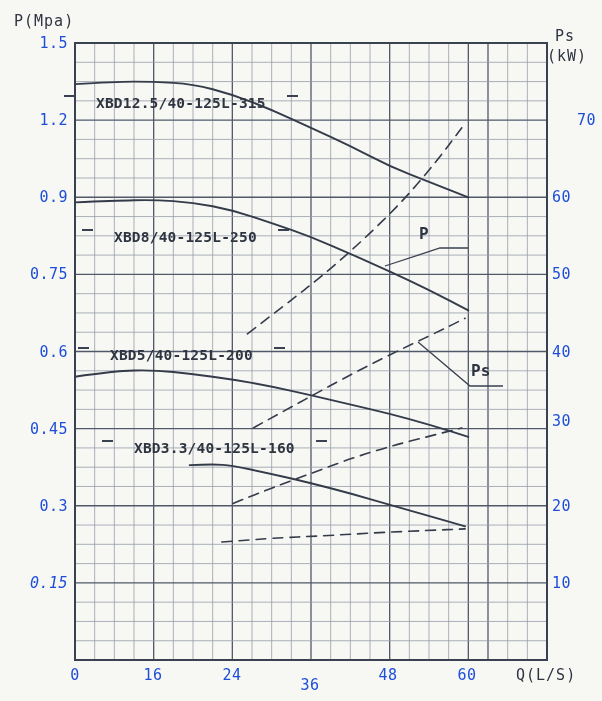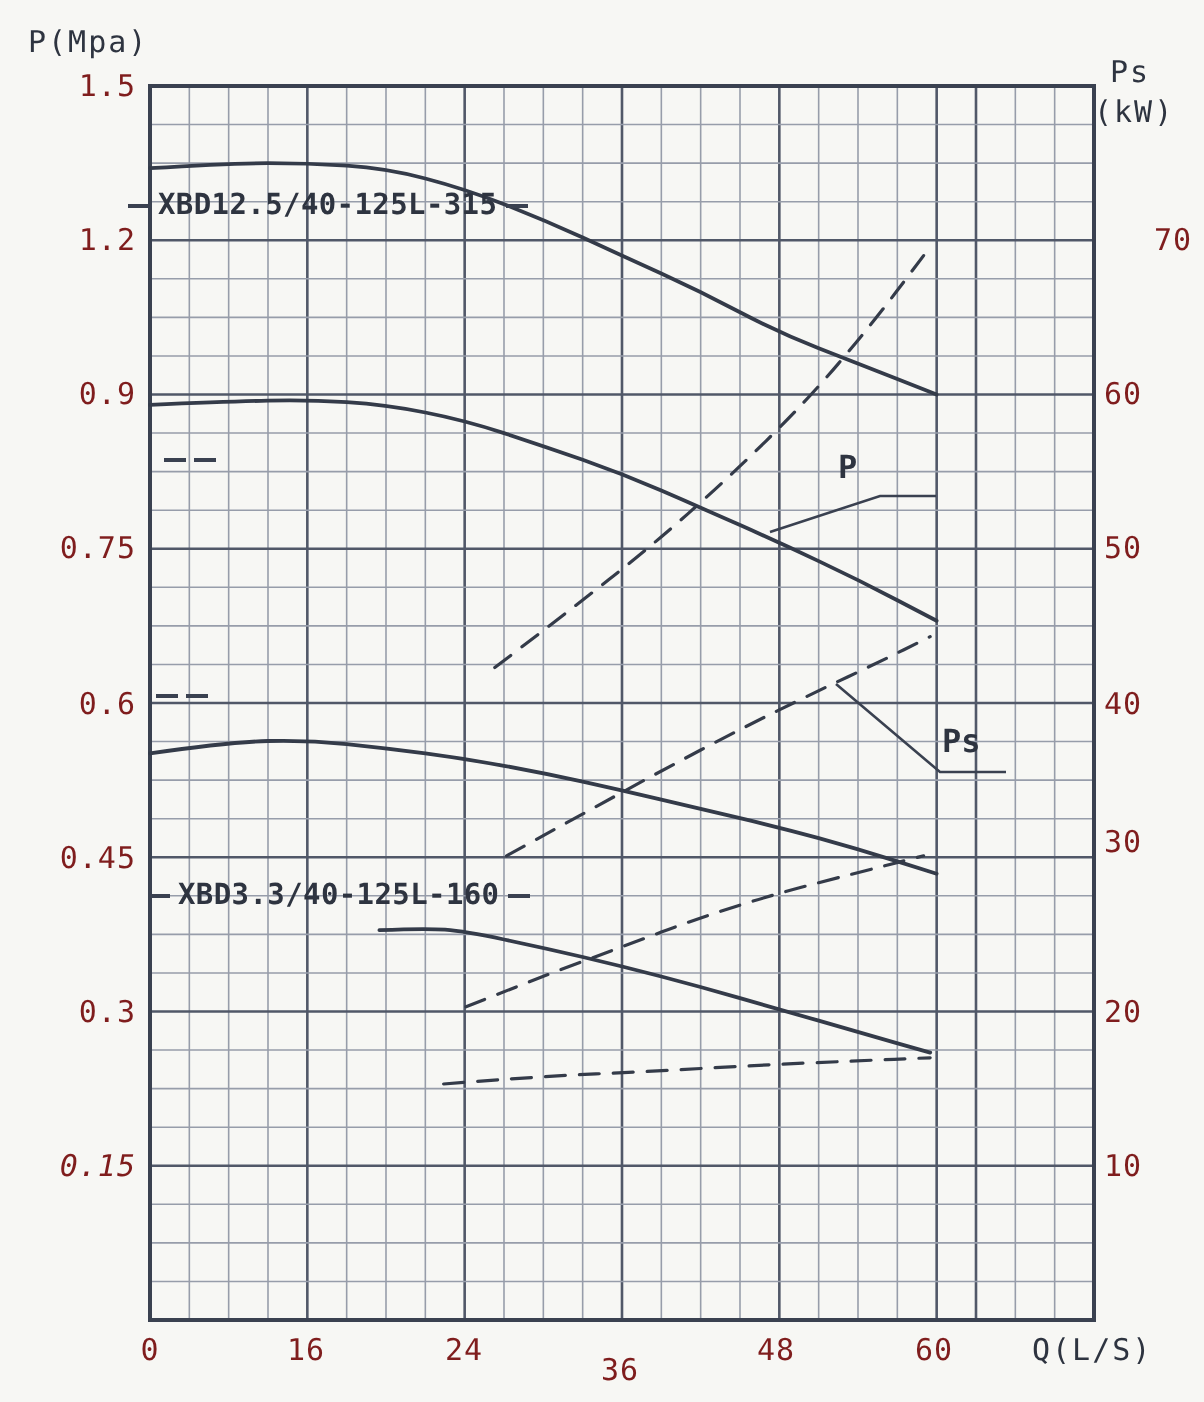--- a/index.html
+++ b/index.html
@@ -4,30 +4,30 @@
 <style>
   html,body{margin:0;padding:0;}
   body{font-family:"DejaVu Sans Mono","Liberation Mono",monospace;}
   #stage{
     position:relative;width:602px;height:701px;
     background:#f7f7f4;overflow:hidden;color:#2e3440;
   }
   #chart-svg{position:absolute;left:0;top:0;}
   .tick{
     position:absolute;height:18px;line-height:18px;
-    font-size:15px;color:#7f1d1d;letter-spacing:0.5px;
+    font-size:15px;color:#1d4ed8;letter-spacing:0.5px;
   }
   .tick.left{width:48px;left:20px;text-align:right;}
   .tick.right{width:44px;left:552px;text-align:left;}
   .tick.bottom{width:34px;text-align:center;top:666px;}
   .axis-title{
     position:absolute;font-size:15px;color:#2e3440;letter-spacing:1px;
   }
   .curve-label{
-    position:absolute;display:flex;align-items:center;gap:4px;
+    position:absolute;display:flex;align-items:flex-start;gap:21px;
     font-size:14.5px;font-weight:600;color:#2e3440;white-space:nowrap;
     letter-spacing:0.2px;
   }
   .leader-dash{
     width:11px;height:2px;background:#3a4150;flex:0 0 auto;
   }
   .annot{
     position:absolute;font-size:16px;font-weight:600;color:#2e3440;
   }
 </style>
@@ -137,27 +137,29 @@
   <div class="tick bottom" style="left:371px;">48</div>
   <div class="tick bottom" style="left:450px;">60</div>
 
   <div class="curve-label" style="left:64px;top:95px;">
     <span class="leader-dash"></span>
     <span>XBD12.5/40-125L-315</span>
     <span class="leader-dash"></span>
   </div>
   <div class="curve-label" style="left:82px;top:229px;">
     <span class="leader-dash"></span>
+    <span>XBD8/40-125L-250</span>
     <span class="leader-dash"></span>
   </div>
   <div class="curve-label" style="left:78px;top:347px;">
     <span class="leader-dash"></span>
+    <span>XBD5/40-125L-200</span>
     <span class="leader-dash"></span>
   </div>
-  <div class="curve-label" style="left:74px;top:440px;">
+  <div class="curve-label" style="left:74px;top:440px;padding-left:28px;">
     <span class="leader-dash"></span>
     <span>XBD3.3/40-125L-160</span>
     <span class="leader-dash"></span>
   </div>
 
   <div class="annot" style="left:419px;top:224px;">P</div>
   <div class="annot" style="left:471px;top:361px;">Ps</div>
 </div>
 
 </body></html>

